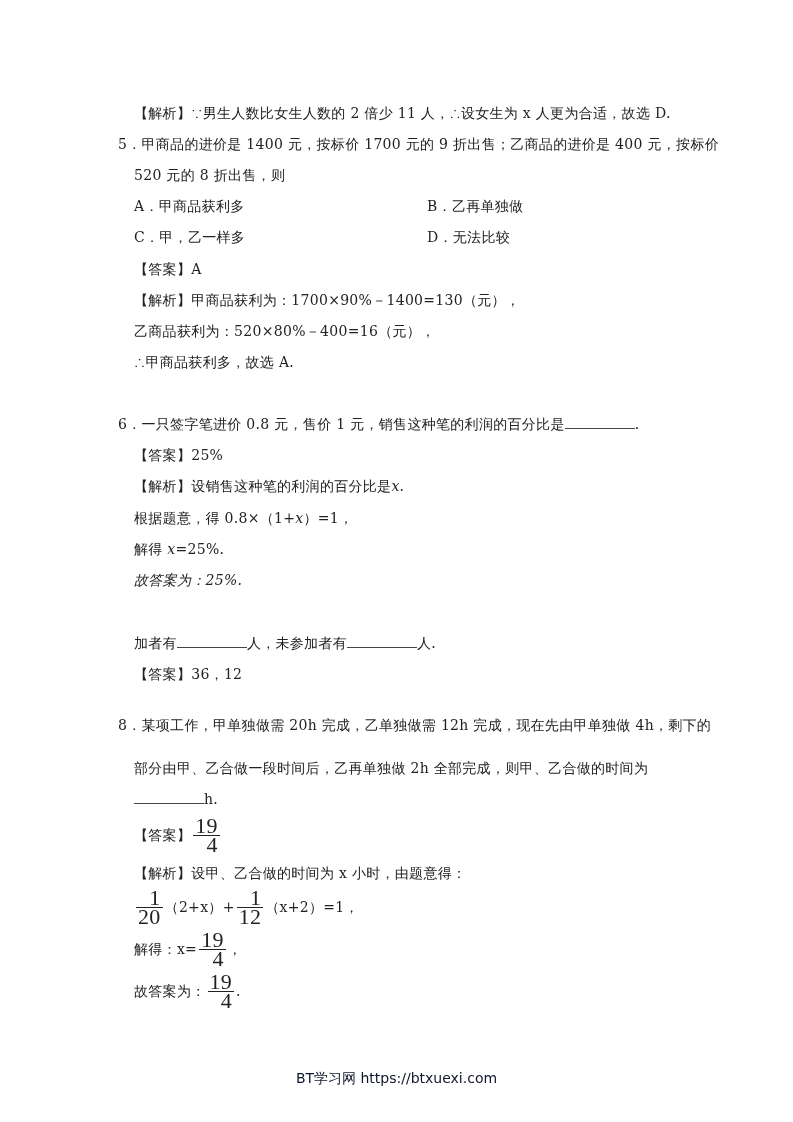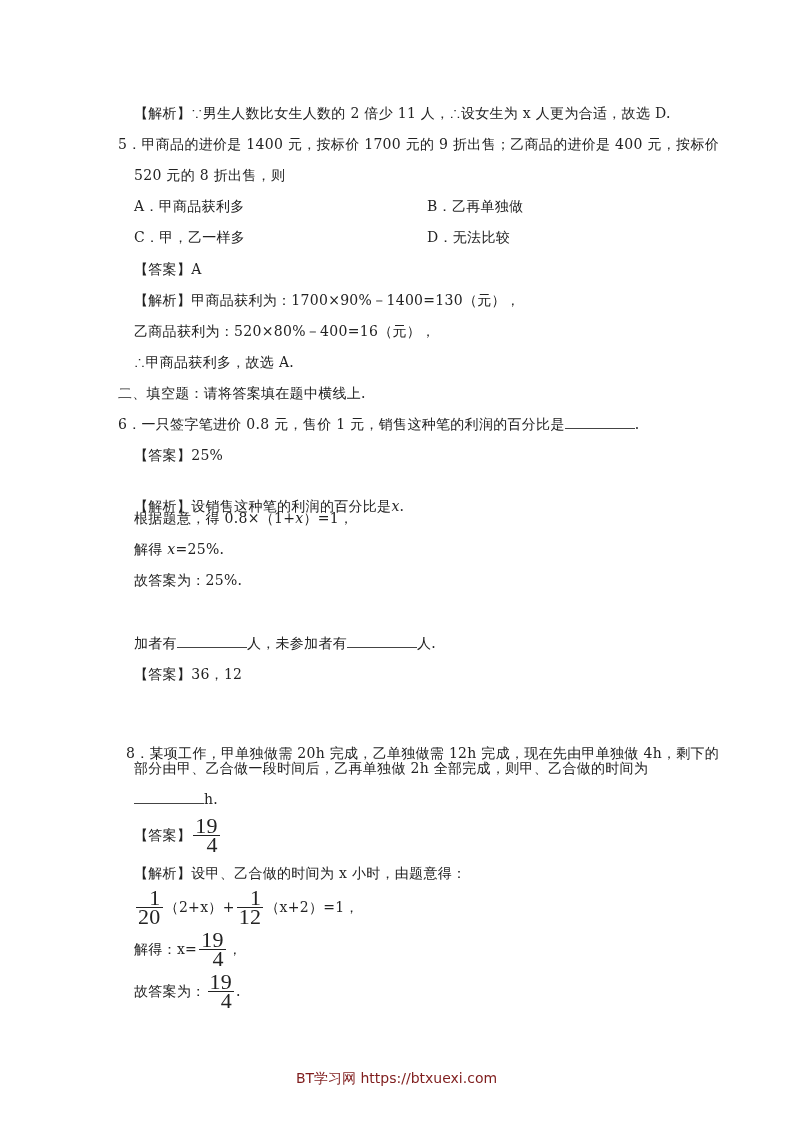--- a/index.html
+++ b/index.html
@@ -39,21 +39,21 @@
     }
     .frac .n { display: block; padding: 0 2px; border-bottom: 1px solid #222; }
     .frac .d { display: block; padding: 0 2px; }
     .footer {
       position: absolute;
       top: 1070px;
       left: 0; width: 793px;
       text-align: center;
       font-family: "DejaVu Sans", sans-serif;
       font-size: 14px;
-      color: #7f1d1d;
+      color: #0f172a;
     }
   </style>
 </head>
 <body>
 
 <div class="page">
 
   <div class="line ind" style="top:104px;">【解析】∵男生人数比女生人数的 2 倍少 11 人，∴设女生为 x 人更为合适，故选 D.</div>
 
   <div class="line num" style="top:135px;">5．甲商品的进价是 1400 元，按标价 1700 元的 9 折出售；乙商品的进价是 400 元，按标价</div>
@@ -62,43 +62,42 @@
   <div class="line ind" style="top:197px;">A．甲商品获利多</div>
   <div class="line optB" style="top:197px;">B．乙再单独做</div>
   <div class="line ind" style="top:228px;">C．甲，乙一样多</div>
   <div class="line optB" style="top:228px;">D．无法比较</div>
 
   <div class="line ind" style="top:260px;">【答案】A</div>
   <div class="line ind" style="top:291px;">【解析】甲商品获利为：1700×90%－1400=130（元），</div>
   <div class="line ind" style="top:322px;">乙商品获利为：520×80%－400=16（元），</div>
   <div class="line ind" style="top:353px;">∴甲商品获利多，故选 A.</div>
 
-  <div class="line num" style="top:384px;">二、填空题：请将答案填在题中横线上.</div>
 
   <div class="line num" style="top:415px;">
     <span>6．一只签字笔进价 0.8 元，售价 1 元，销售这种笔的利润的百分比是</span><span class="blank"></span><span>.</span>
   </div>
   <div class="line ind" style="top:446px;">【答案】25%</div>
-  <div class="line ind" style="top:497px;">
+  <div class="line ind" style="top:477px;">
     <span>【解析】设销售这种笔的利润的百分比是</span><i class="var">x</i><span>.</span>
   </div>
   <div class="line ind" style="top:509px;">
     <span>根据题意，得 0.8×（1+</span><i class="var">x</i><span>）=1，</span>
   </div>
   <div class="line ind" style="top:540px;">
     <span>解得 </span><i class="var">x</i><span>=25%.</span>
   </div>
-  <div class="line ind" style="top:571px;">故答案为：25%.</div>
+  <div class="line ind" style="top:571px;font-style:italic;">故答案为：25%.</div>
 
   <div class="line ind" style="top:634px;">
     <span>加者有</span><span class="blank"></span><span>人，未参加者有</span><span class="blank"></span><span>人.</span>
   </div>
   <div class="line ind" style="top:665px;">【答案】36，12</div>
 
-  <div class="line num" style="top:744px;margin-left:8px;">8．某项工作，甲单独做需 20h 完成，乙单独做需 12h 完成，现在先由甲单独做 4h，剩下的</div>
+  <div class="line num" style="top:716px;">8．某项工作，甲单独做需 20h 完成，乙单独做需 12h 完成，现在先由甲单独做 4h，剩下的</div>
   <div class="line ind" style="top:759px;">部分由甲、乙合做一段时间后，乙再单独做 2h 全部完成，则甲、乙合做的时间为</div>
   <div class="line ind" style="top:790px;">
     <span class="blank"></span><span>h.</span>
   </div>
 
   <div class="line ind" style="top:816px; line-height:36px;">
     <span style="vertical-align:middle;">【答案】</span><span class="frac"><span class="n">19</span><span class="d">4</span></span>
   </div>
 
   <div class="line ind" style="top:864px;">【解析】设甲、乙合做的时间为 x 小时，由题意得：</div>

